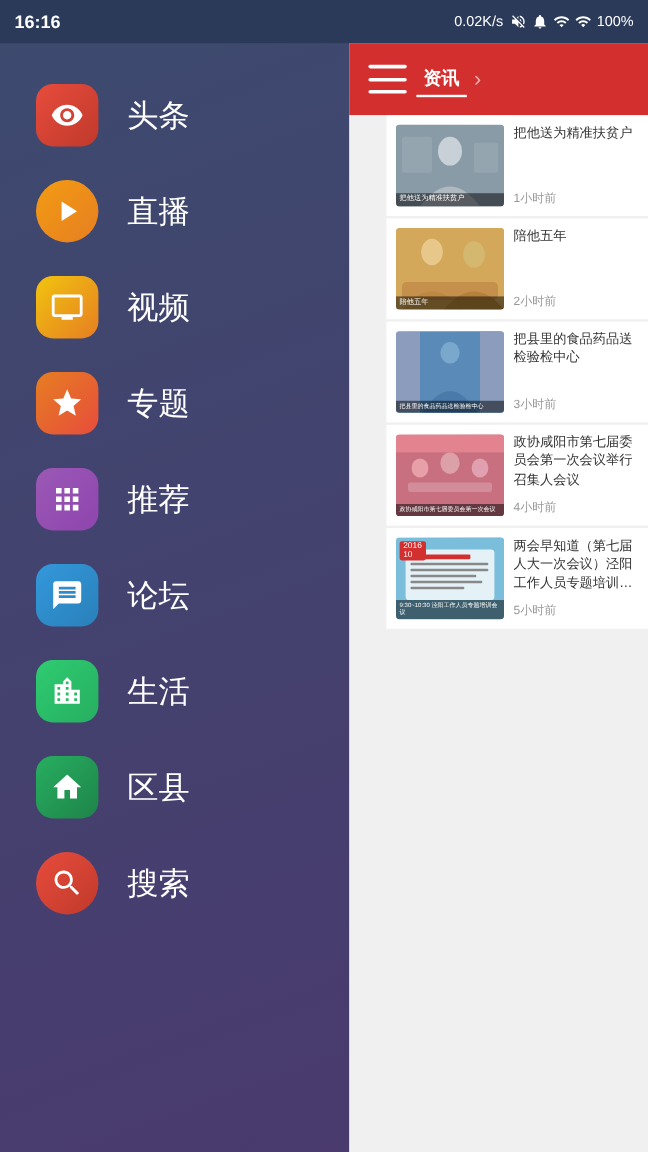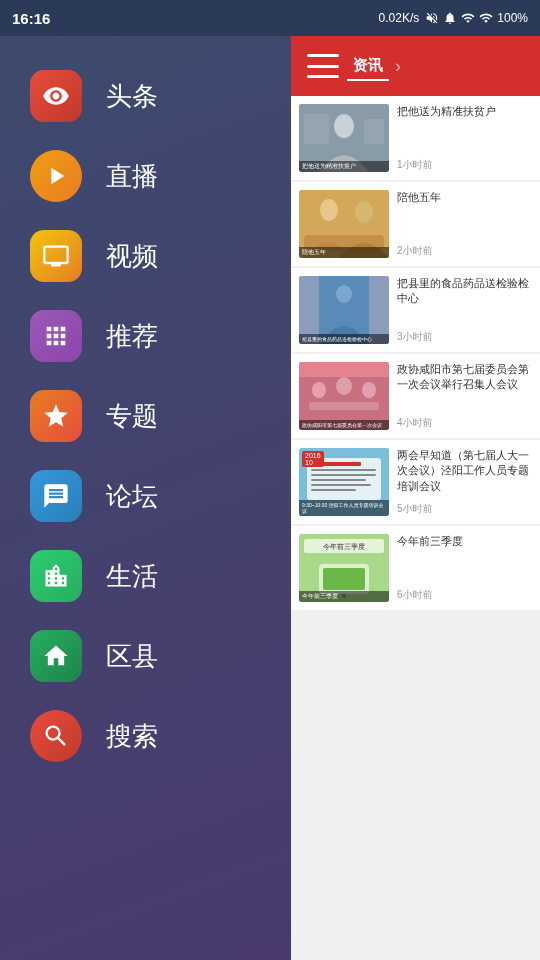--- a/index.html
+++ b/index.html
@@ -138,20 +138,21 @@
       overflow-y: auto;
       background: #f0f0f0;
     }
     .news-item {
       display: flex;
       background: white;
       margin-bottom: 2px;
       padding: 8px;
       align-items: flex-start;
       gap: 8px;
+      margin-left: 31px;
     }
     .news-thumb {
       width: 90px;
       height: 68px;
       flex-shrink: 0;
       border-radius: 3px;
       overflow: hidden;
       background: #ccc;
       position: relative;
     }
@@ -264,35 +265,35 @@
     <div class="menu-item">
       <div class="menu-icon icon-yellow">
         <svg viewBox="0 0 24 24">
             <path d="M21 3H3c-1.1 0-2 .9-2 2v12c0 1.1.9 2 2 2h5v2h8v-2h5c1.1 0 1.99-.9 1.99-2L23 5c0-1.1-.9-2-2-2zm0 14H3V5h18v12z"></path>
           </svg>
       </div>
       <span class="menu-label">视频</span>
     </div>
 
     <div class="menu-item">
+      <div class="menu-icon icon-orange-star">
+        <svg viewBox="0 0 24 24">
+            <path d="M12 17.27L18.18 21l-1.64-7.03L22 9.24l-7.19-.61L12 2 9.19 8.63 2 9.24l5.46 4.73L5.82 21z"></path>
+          </svg>
+      </div>
+      <span class="menu-label">专题</span>
+    </div>
+
+    <div class="menu-item">
       <div class="menu-icon icon-purple">
         <svg viewBox="0 0 24 24">
             <path d="M4 8h4V4H4v4zm6 12h4v-4h-4v4zm-6 0h4v-4H4v4zm0-6h4v-4H4v4zm6 0h4v-4h-4v4zm6-10v4h4V4h-4zm-6 4h4V4h-4v4zm6 6h4v-4h-4v4zm0 6h4v-4h-4v4z"></path>
           </svg>
       </div>
       <span class="menu-label">推荐</span>
-    </div>
-
-    <div class="menu-item">
-      <div class="menu-icon icon-orange-star">
-        <svg viewBox="0 0 24 24">
-            <path d="M12 17.27L18.18 21l-1.64-7.03L22 9.24l-7.19-.61L12 2 9.19 8.63 2 9.24l5.46 4.73L5.82 21z"></path>
-          </svg>
-      </div>
-      <span class="menu-label">专题</span>
     </div>
 
     <div class="menu-item">
       <div class="menu-icon icon-blue">
         <svg viewBox="0 0 24 24">
             <path d="M20 2H4c-1.1 0-2 .9-2 2v18l4-4h14c1.1 0 2-.9 2-2V4c0-1.1-.9-2-2-2zm-2 12H6v-2h12v2zm0-3H6V9h12v2zm0-3H6V6h12v2z"></path>
           </svg>
       </div>
       <span class="menu-label">论坛</span>
     </div>
@@ -437,36 +438,17 @@
           </svg>
           <div class="thumb-tag">2016<br>10</div>
           <div class="thumb-bottom-bar" style="font-size:5px;">9:30~10:30 泾阳工作人员专题培训会议</div>
         </div>
         <div class="news-meta">
           <div class="news-title">两会早知道（第七届人大一次会议）泾阳工作人员专题培训会议</div>
           <div class="news-time">5小时前</div>
         </div>
       </div>
 
-      <div class="news-item">
-        <div class="news-thumb thumb-6">
-          <svg width="90" height="68" viewBox="0 0 90 68" xmlns="http://www.w3.org/2000/svg">
-            <rect width="90" height="68" fill="#a8d888"></rect>
-
-            <rect x="5" y="5" width="80" height="14" fill="rgba(255,255,255,0.7)" rx="2"></rect>
-            <text x="45" y="15" text-anchor="middle" font-size="7" fill="#333">今年前三季度</text>
-
-            <rect x="20" y="30" width="50" height="30" fill="rgba(255,255,255,0.6)" rx="4"></rect>
-            <rect x="24" y="34" width="42" height="22" fill="#6ab848" rx="2"></rect>
-            <circle cx="45" cy="62" r="2" fill="#888"></circle>
-          </svg>
-          <div class="thumb-bottom-bar">今年前三季度</div>
-        </div>
-        <div class="news-meta">
-          <div class="news-title">今年前三季度</div>
-          <div class="news-time">6小时前</div>
-        </div>
-      </div>
 
     </div>
   </div>
 
 </div>
 
 </body></html>

